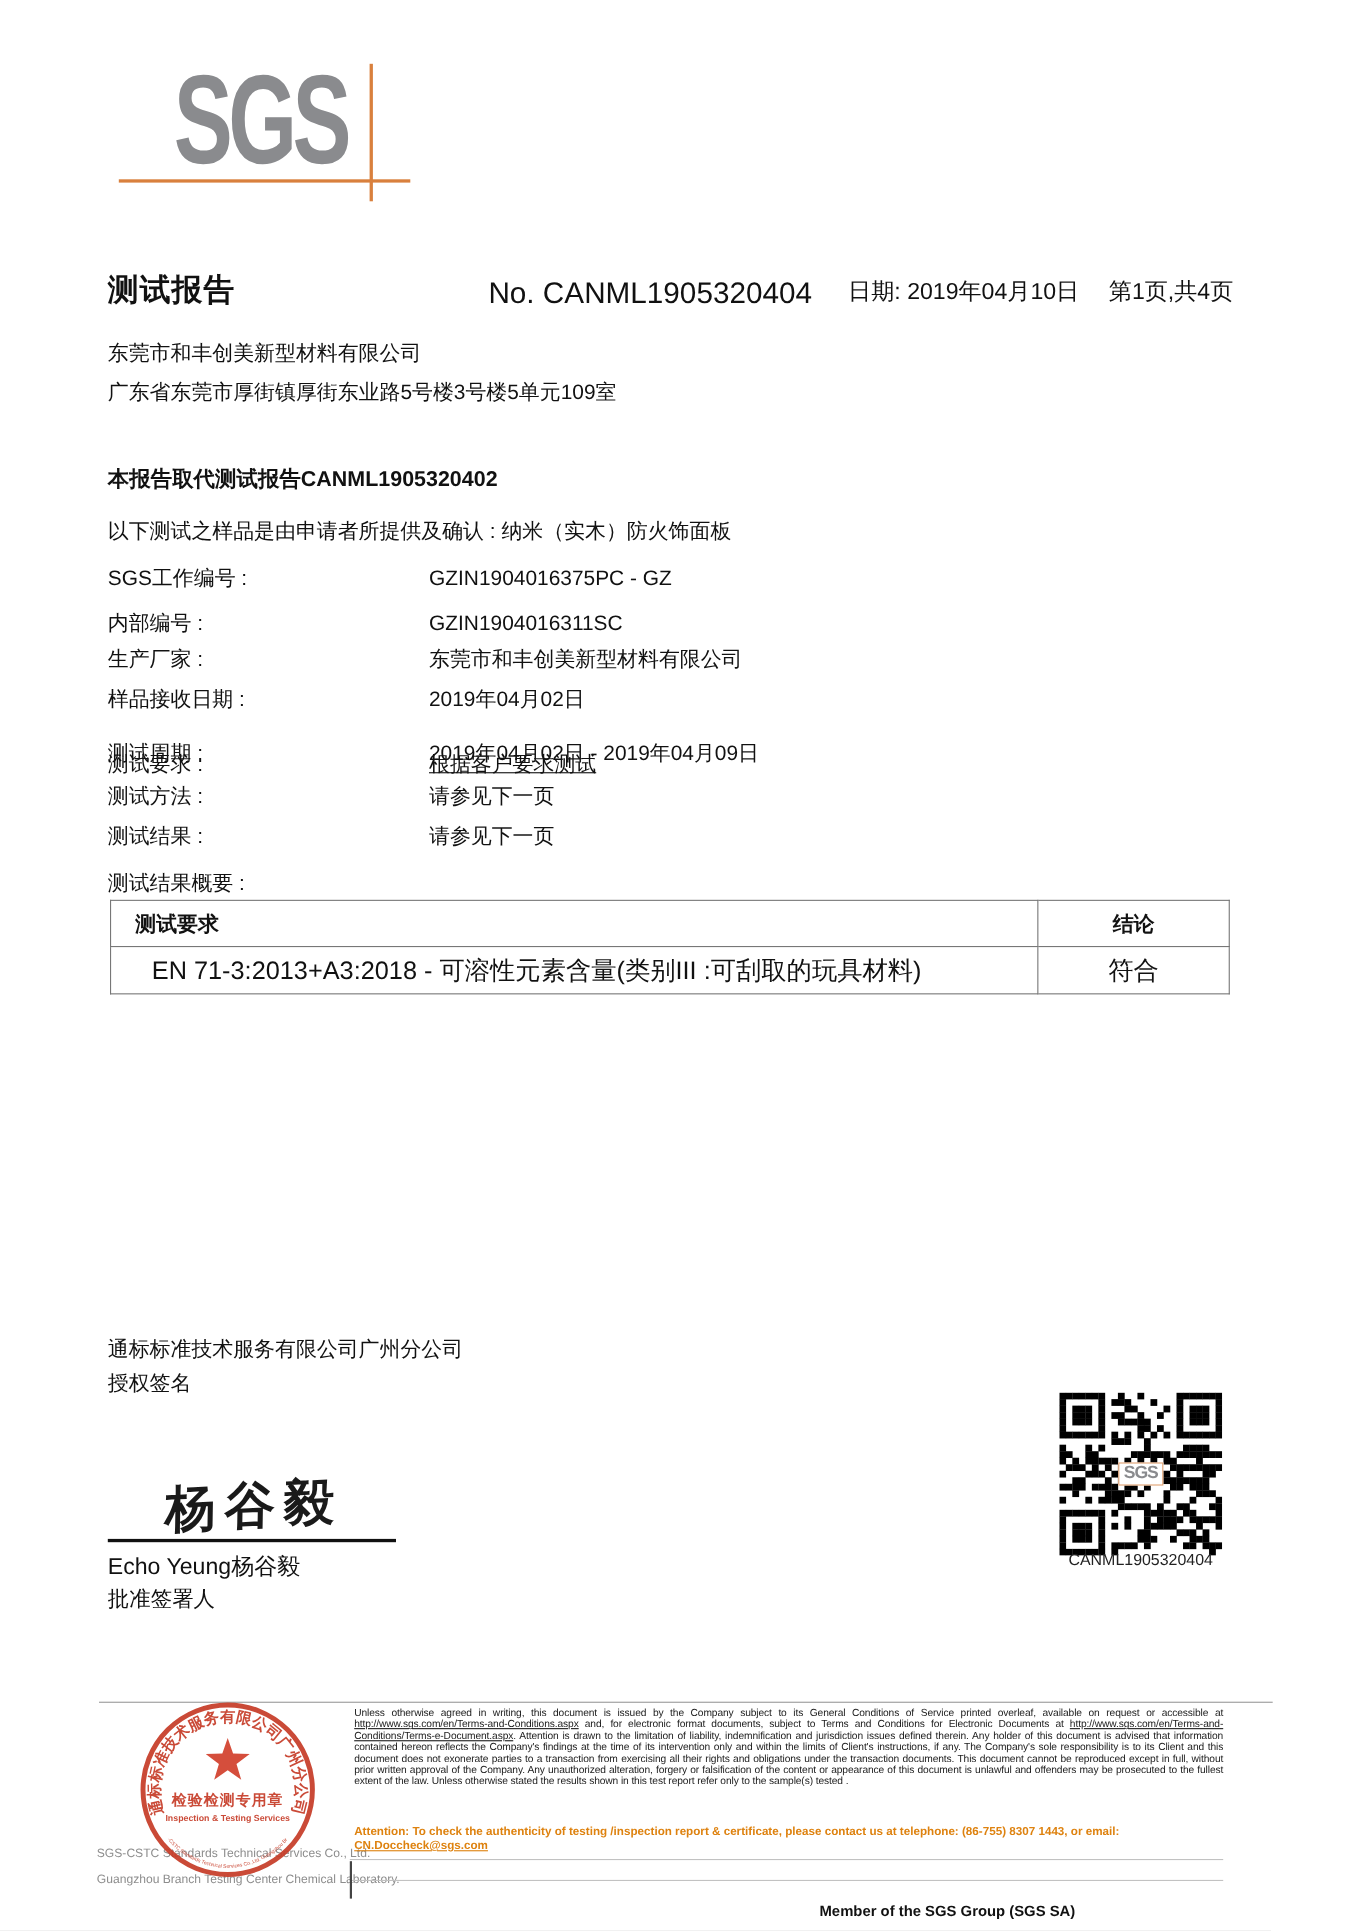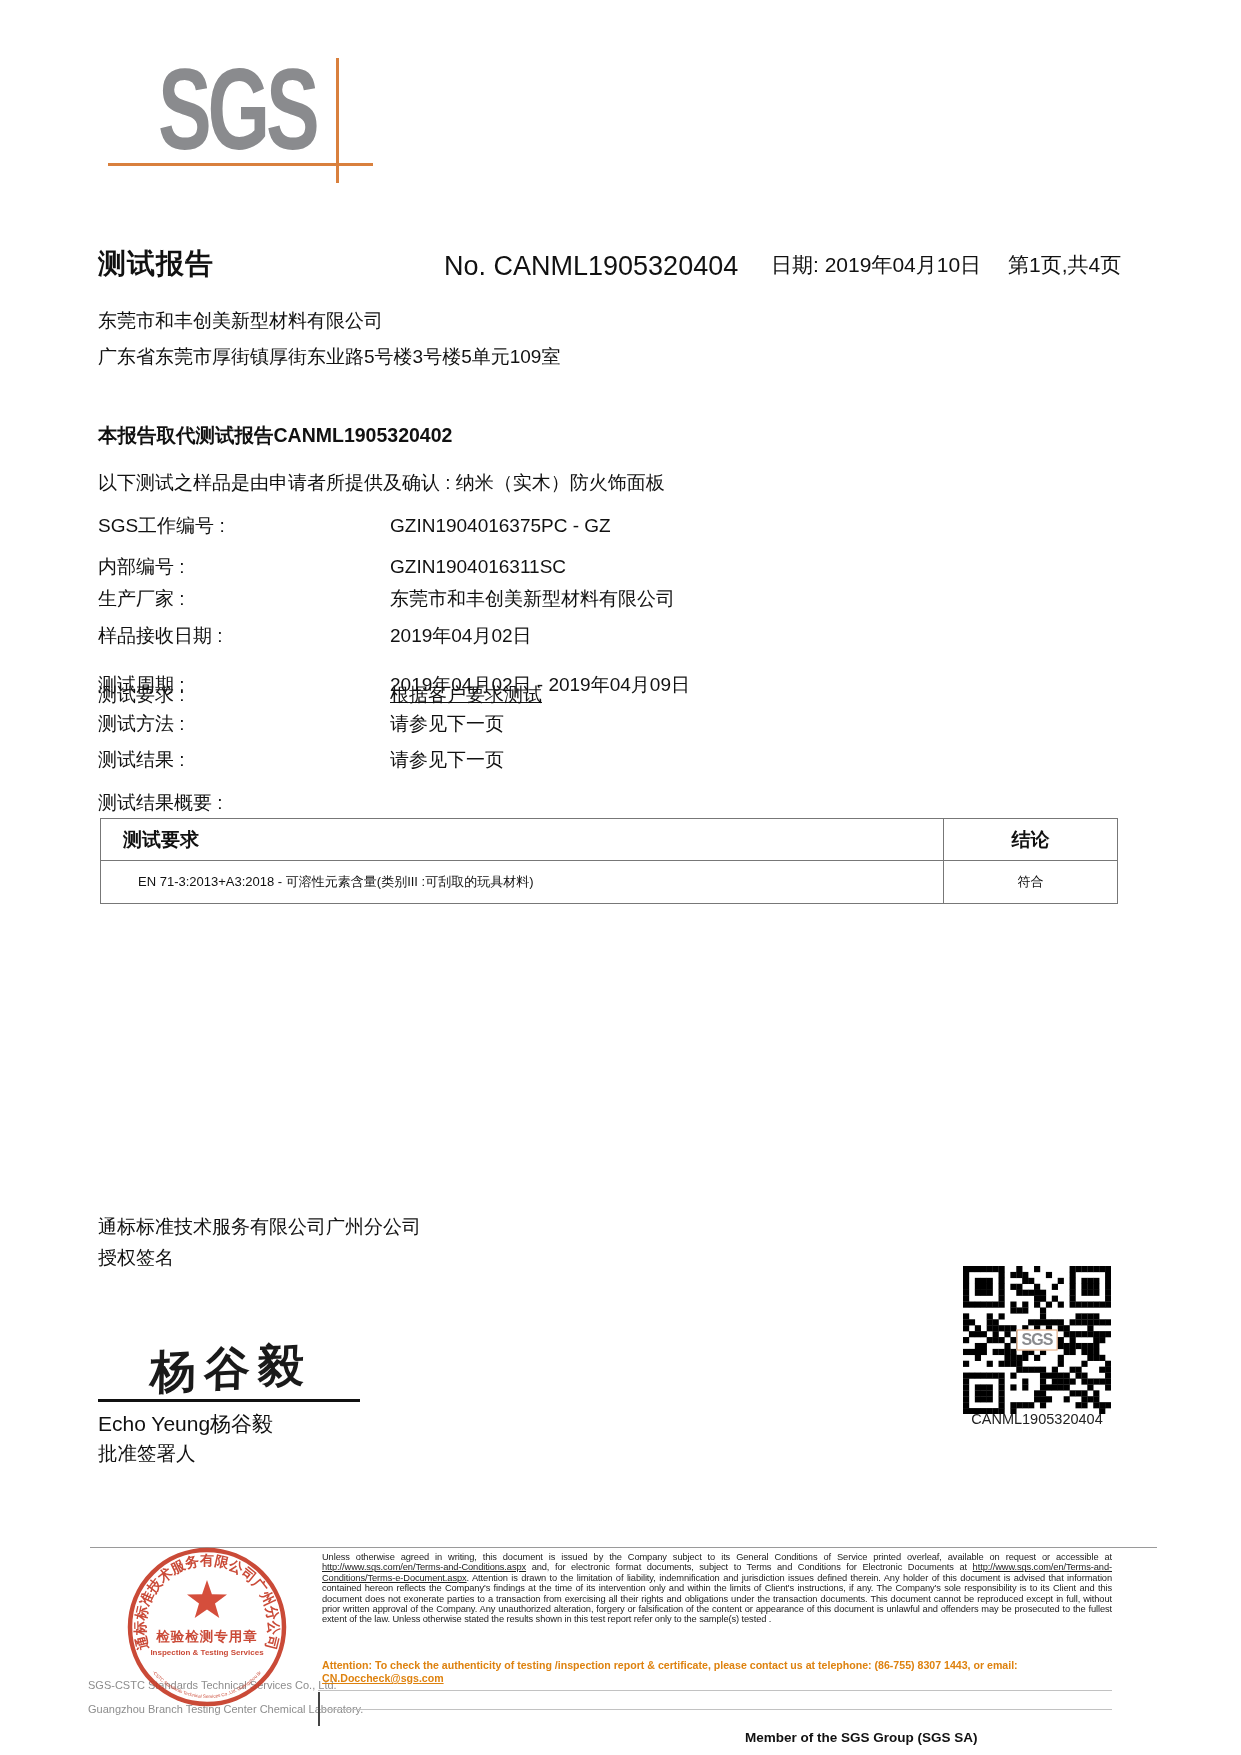--- a/index.html
+++ b/index.html
@@ -37,21 +37,21 @@
   .f0 { top:513px; } .f1 { top:554px; } .f2 { top:586px; } .f3 { top:623px; }
   .f4 { top:654px;margin-top:18px; } .f5 { top:682px;text-decoration:underline; } .f6 { top:711px; } .f7 { top:747px; }
 
   .summary-label { left:98px; top:790px; font-size:19px; }
 
   
   .rtable { left:100px; top:818px; width:1018px; border-collapse:collapse; table-layout:fixed; }
   .rtable td { border:1.5px solid #777; vertical-align:middle; }
   .rtable .c1 { width:843px; }
   .rtable .hrow td { height:42px; font-size:19px; font-weight:700; }
-  .rtable .drow td { height:43px; font-size:13px;margin-top:12px; }
+  .rtable .drow td { height:43px; font-size:23px;margin-top:12px; }
   .rtable .c1 { padding-left:22px; }
   .rtable .drow .c1 { padding-left:37px; }
   .rtable .c2 { text-align:center; }
 
   
   .issuing-branch { left:98px; top:1214px; font-size:19px; }
   .auth-label     { left:98px; top:1245px; font-size:19px; }
   .handwriting {
     left:150px; top:1338px; font-size:46px; font-weight:700; color:#1a1a1a;
     transform:rotate(-3deg) skewX(-4deg); letter-spacing:8px;

